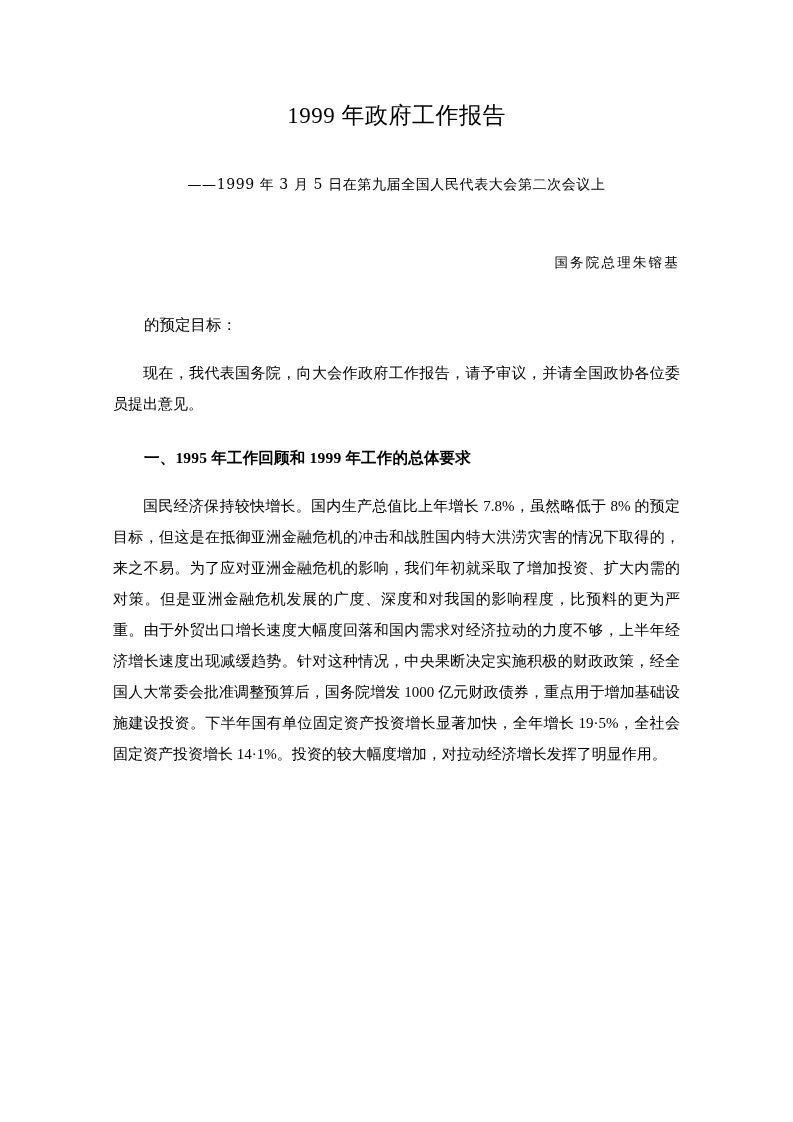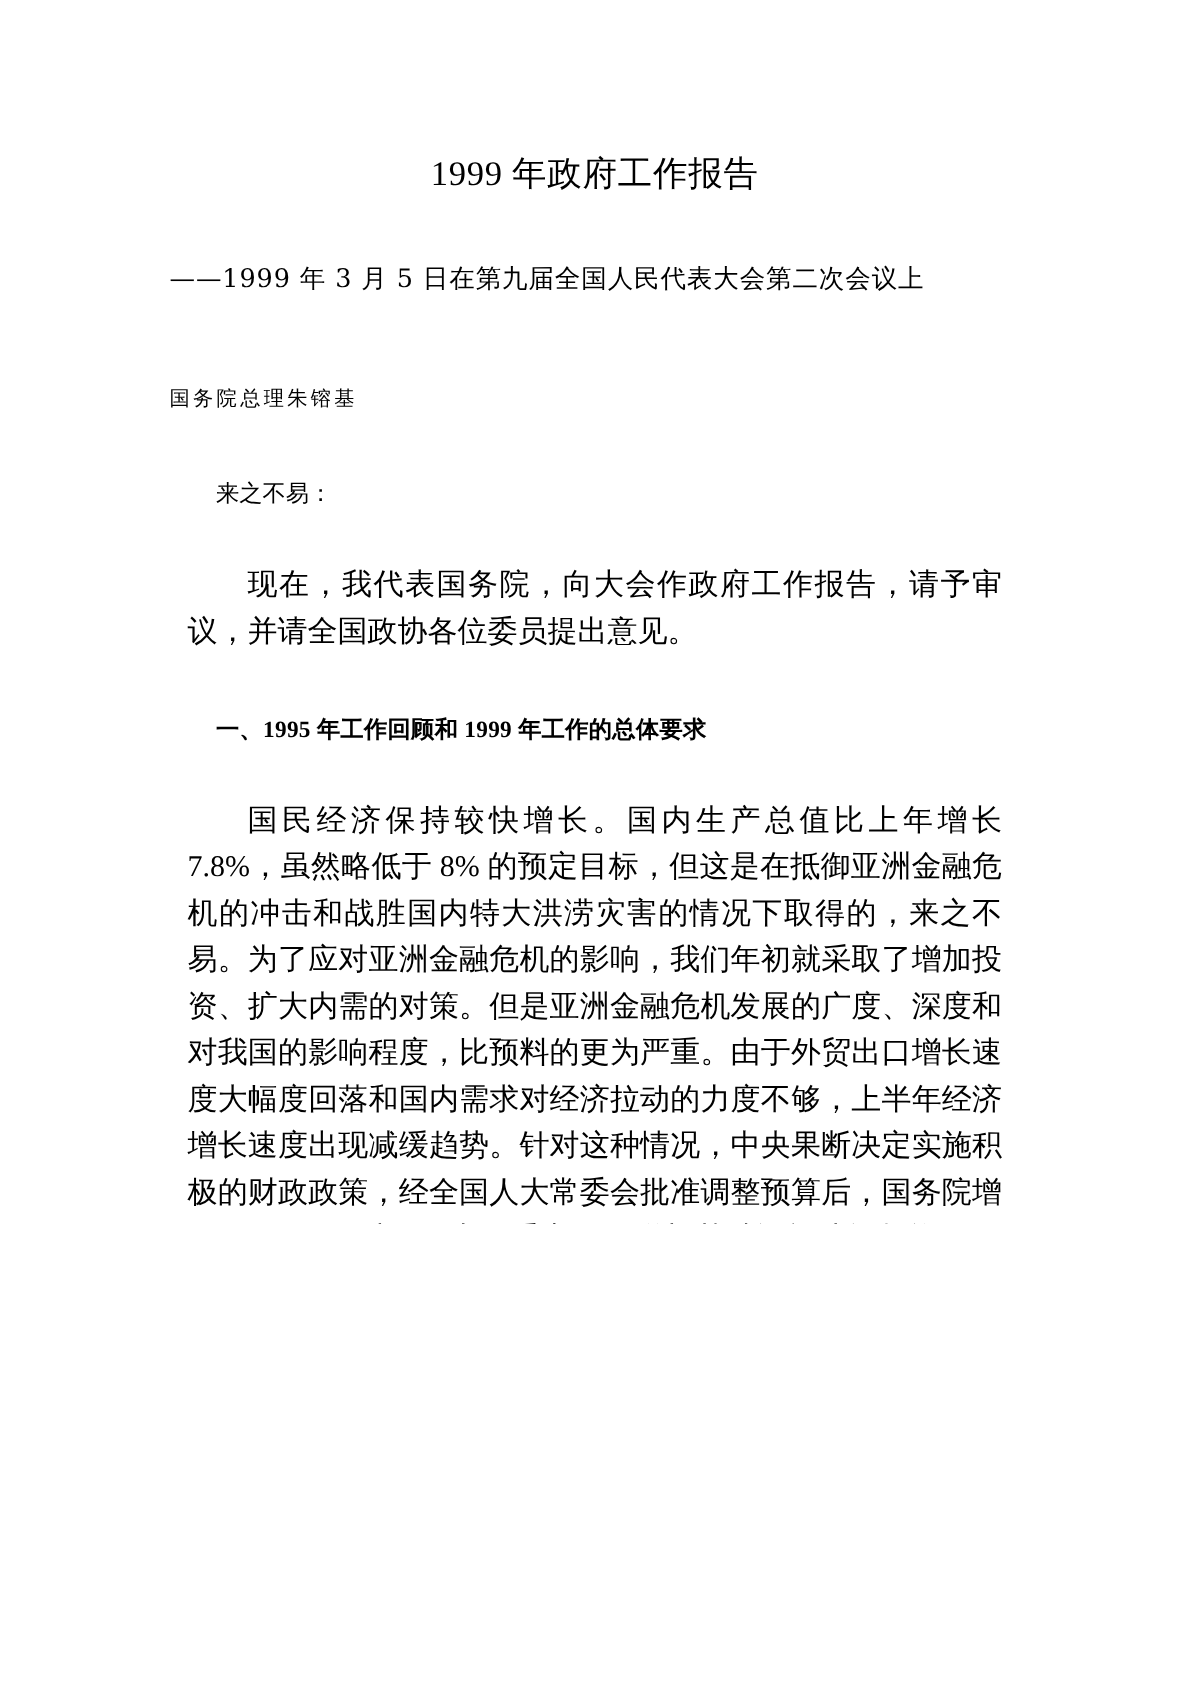--- a/index.html
+++ b/index.html
@@ -33,53 +33,53 @@
     font-size: 23px;
     font-weight: 400;
     letter-spacing: 0.5px;
     margin: 0;
     padding-top: 101px;
     line-height: 1.3;
     font-family: "Liberation Serif", "DejaVu Serif", serif;
   }
 
   .doc-subtitle {
-    text-align: left;
-    font-size: 17px;
+    text-align: center;
+    font-size: 14px;
     font-weight: 400;
     margin: 0;
     padding-top: 43px;
     letter-spacing: 0.6px;
     line-height: 1.5;
     font-family: "DejaVu Serif", "Liberation Serif", serif;
   }
 
   .doc-author {
-    text-align: left;
+    text-align: right;
     font-size: 13.5px;
     font-weight: 400;
     margin: 0;
     padding-top: 57px;
     letter-spacing: 2.2px;
     line-height: 1.5;
     font-family: "DejaVu Serif", "Liberation Serif", serif;
   }
 
   
   .salutation {
     font-size: 15.5px;
     margin: 0;
     padding-top: 37px;
     text-indent: 2em;
     line-height: 31px;
   }
 
   .para {
-    font-size: 20px;
-    margin: 12px;
+    font-size: 15px;
+    margin: 0;
     padding-top: 18px;
     text-indent: 2em;
     line-height: 31px;
     text-align: justify;
     text-justify: inter-ideograph;
   }
 
   .section-heading {
     font-size: 15.5px;
     font-weight: bold;
@@ -99,21 +99,21 @@
 
 <div class="page">
   <div class="content">
 
     <h1 class="doc-title">1999 年政府工作报告</h1>
 
     <p class="doc-subtitle">——1999 年 3 月 5 日在第九届全国人民代表大会第二次会议上</p>
 
     <p class="doc-author">国务院总理朱镕基</p>
 
-    <p class="salutation">来之不易：</p>
+    <p class="salutation">的预定目标：</p>
 
     <p class="para">现在，我代表国务院，向大会作政府工作报告，请予审议，并请全国政协各位委员提出意见。</p>
 
     <h2 class="section-heading">一、1995 年工作回顾和 1999 年工作的总体要求</h2>
 
 
     <p class="para">国民经济保持较快增长。国内生产总值比上年增长 7.8%，虽然略低于 8% 的预定目标，但这是在抵御亚洲金融危机的冲击和战胜国内特大洪涝灾害的情况下取得的，来之不易。为了应对亚洲金融危机的影响，我们年初就采取了增加投资、扩大内需的对策。但是亚洲金融危机发展的广度、深度和对我国的影响程度，比预料的更为严重。由于外贸出口增长速度大幅度回落和国内需求对经济拉动的力度不够，上半年经济增长速度出现减缓趋势。针对这种情况，中央果断决定实施积极的财政政策，经全国人大常委会批准调整预算后，国务院增发 1000 亿元财政债券，重点用于增加基础设施建设投资。下半年国有单位固定资产投资增长显著加快，全年增长 19·5%，全社会固定资产投资增长 14·1%。投资的较大幅度增加，对拉动经济增长发挥了明显作用。</p>
 
 
   </div>

